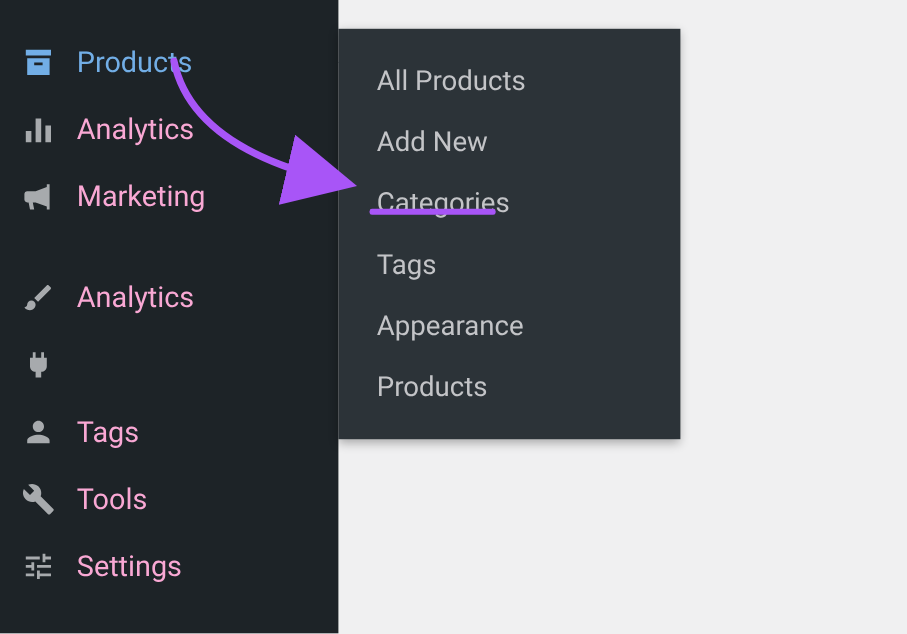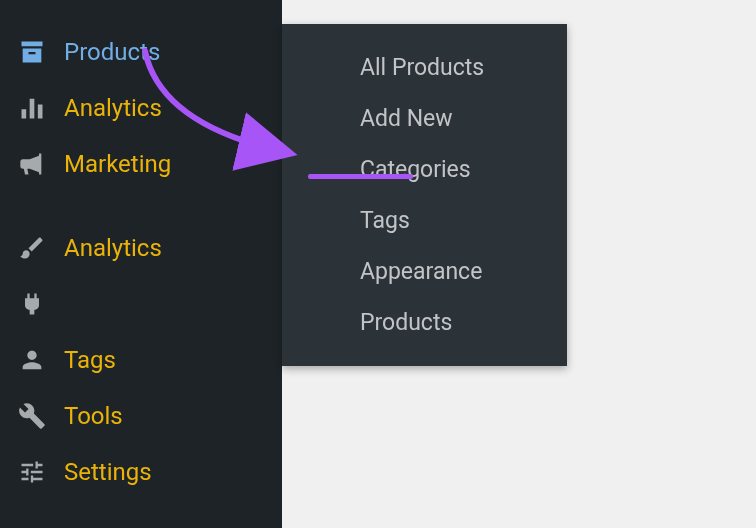--- a/index.html
+++ b/index.html
@@ -36,21 +36,21 @@
     .menu-item .icon svg {
       width: 28px;
       height: 28px;
       fill: #a7aaad;
     }
     .menu-item.active .icon svg {
       fill: #72aee6;
     }
     .menu-item .label {
       font-size: 24px;
-      color: #eab308;
+      color: #f9a8d4;
       font-weight: 400;
     }
     .menu-item.active .label {
       color: #72aee6;
     }
     .menu-item.active::after {
       content: '';
       position: absolute;
       right: -10px;
       top: 50%;
@@ -69,21 +69,20 @@
       left: 282px;
       top: 24px;
       width: 285px;
       background: #2c3338;
       padding: 18px 0;
       box-shadow: 0 3px 8px rgba(0,0,0,0.3);
     }
     .submenu-item {
       padding: 12px 32px;
       cursor: pointer;
-      margin-left: 46px;
     }
     .submenu-item .label {
       font-size: 23px;
       color: #c3c4c7;
       font-weight: 400;
     }
     .annotation {
       position: absolute;
       left: 130px;
       top: 43px;

